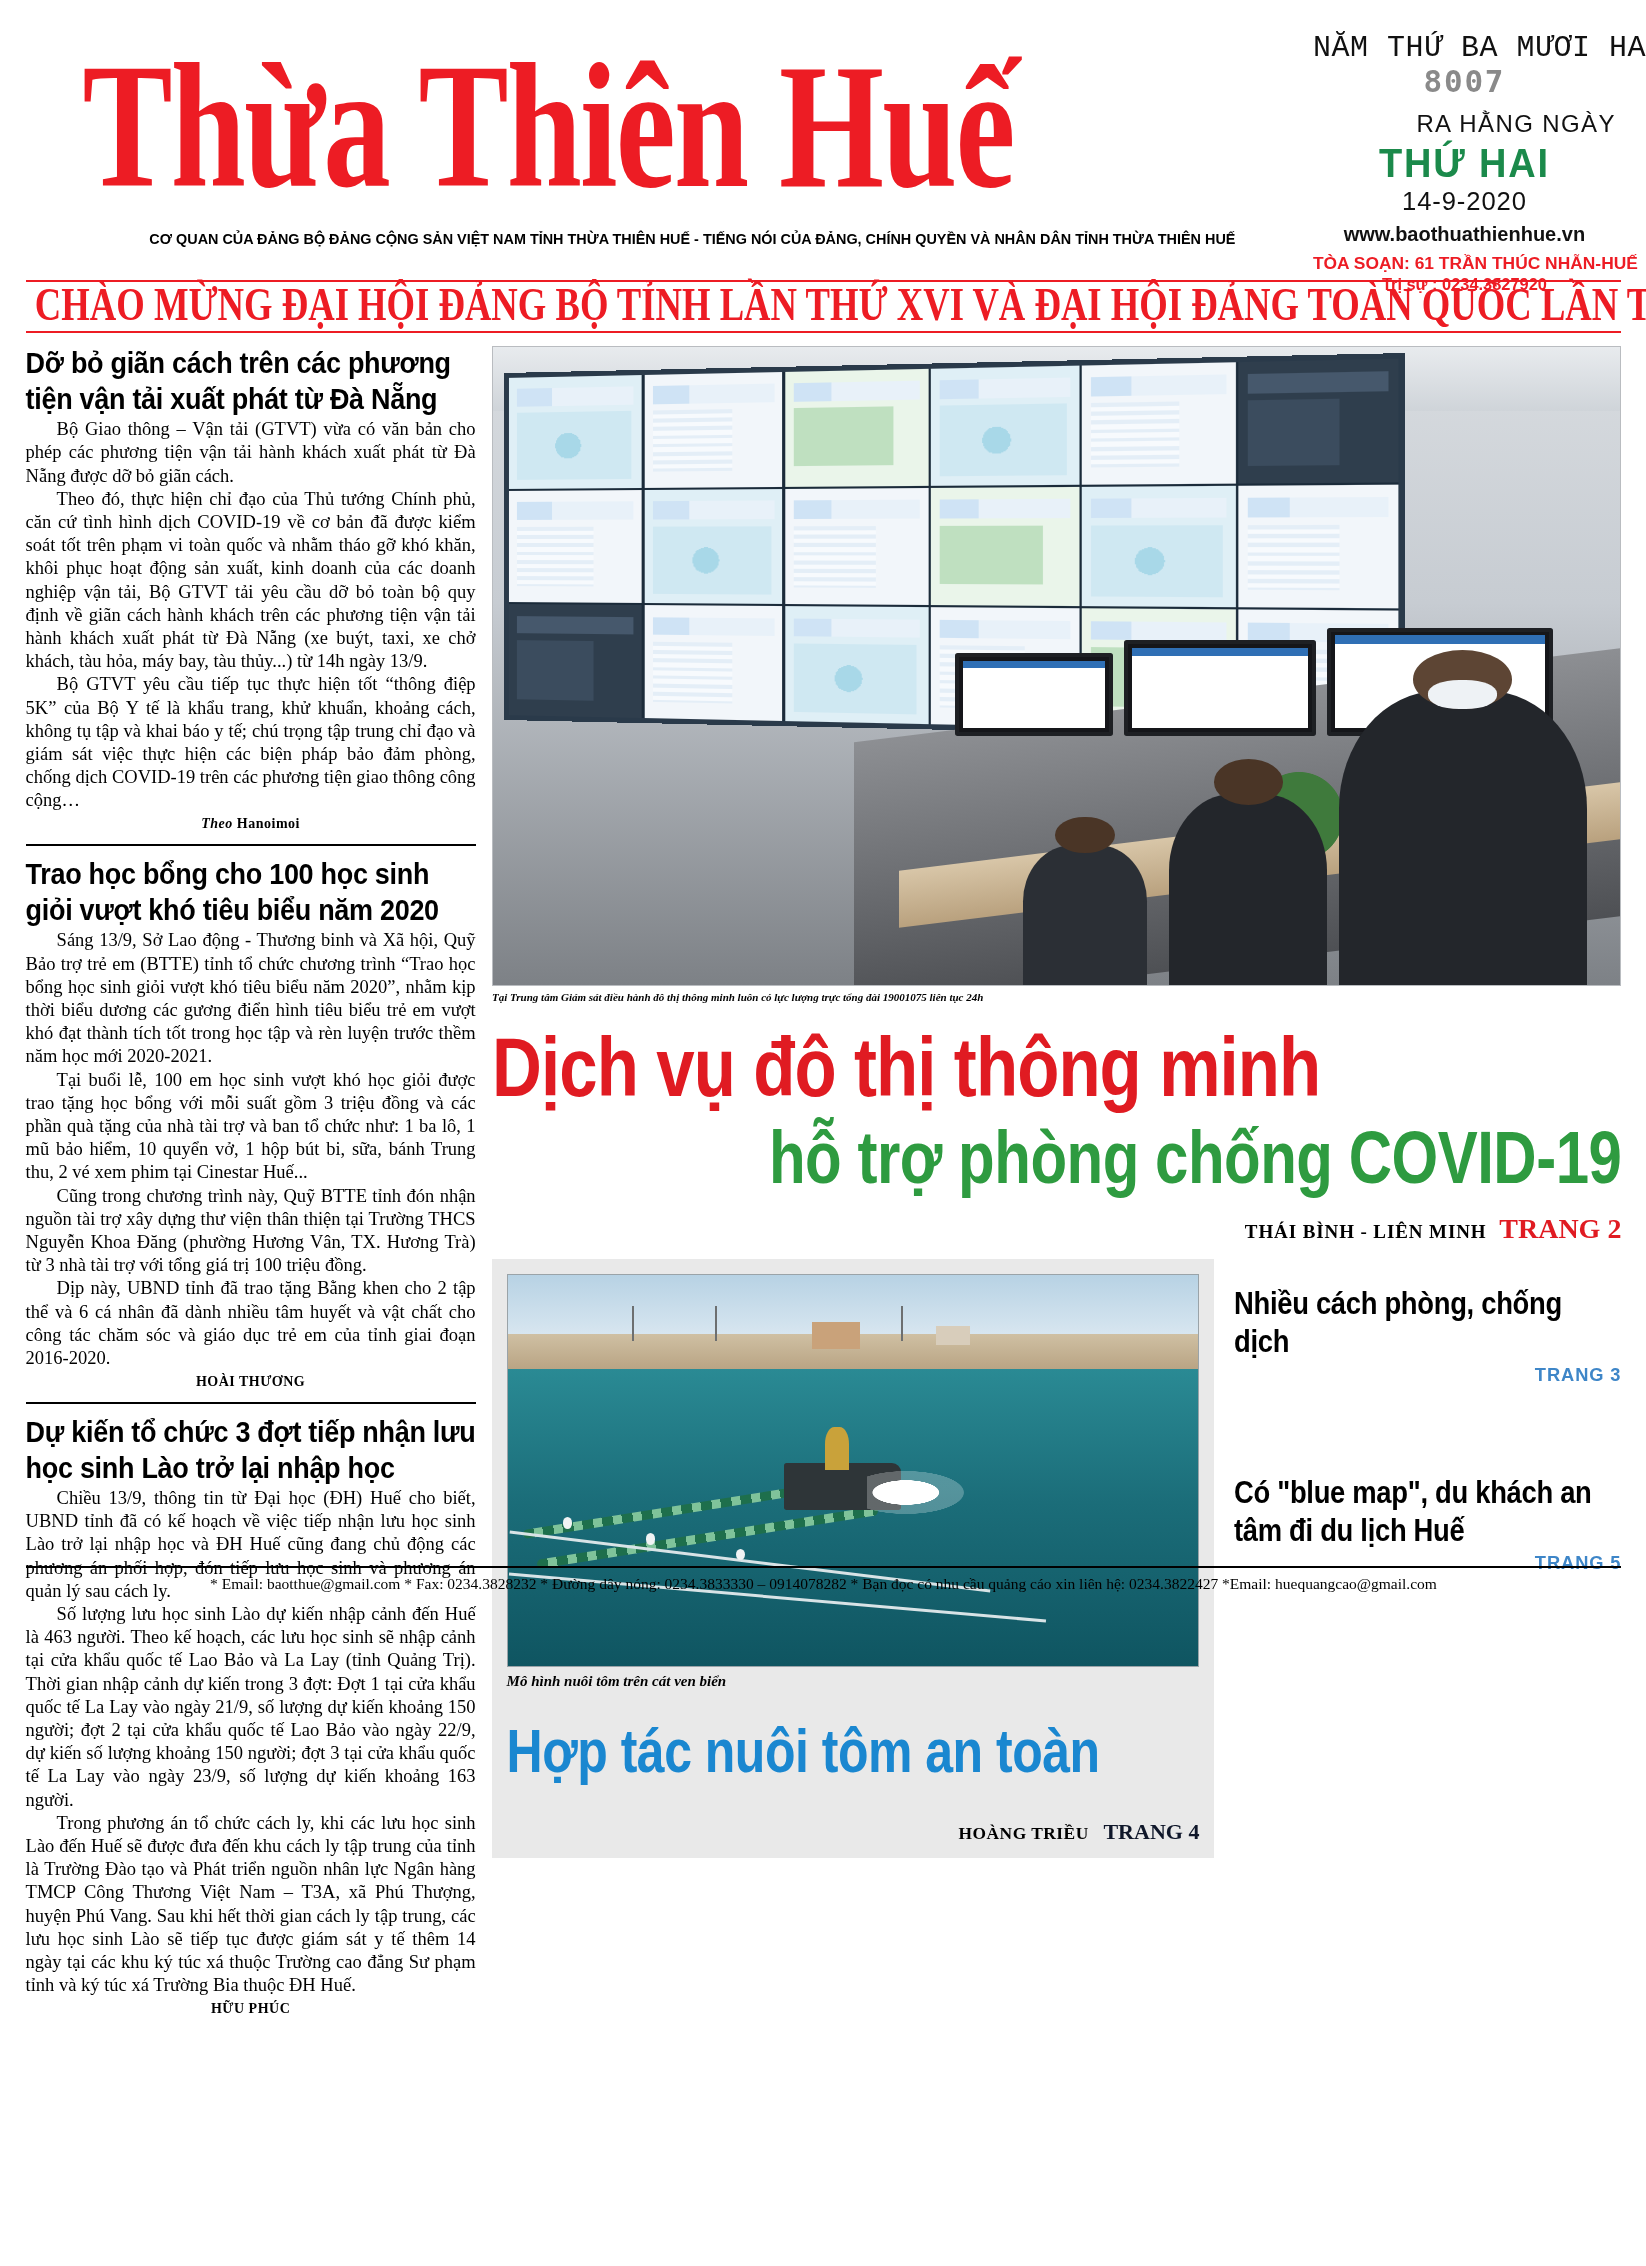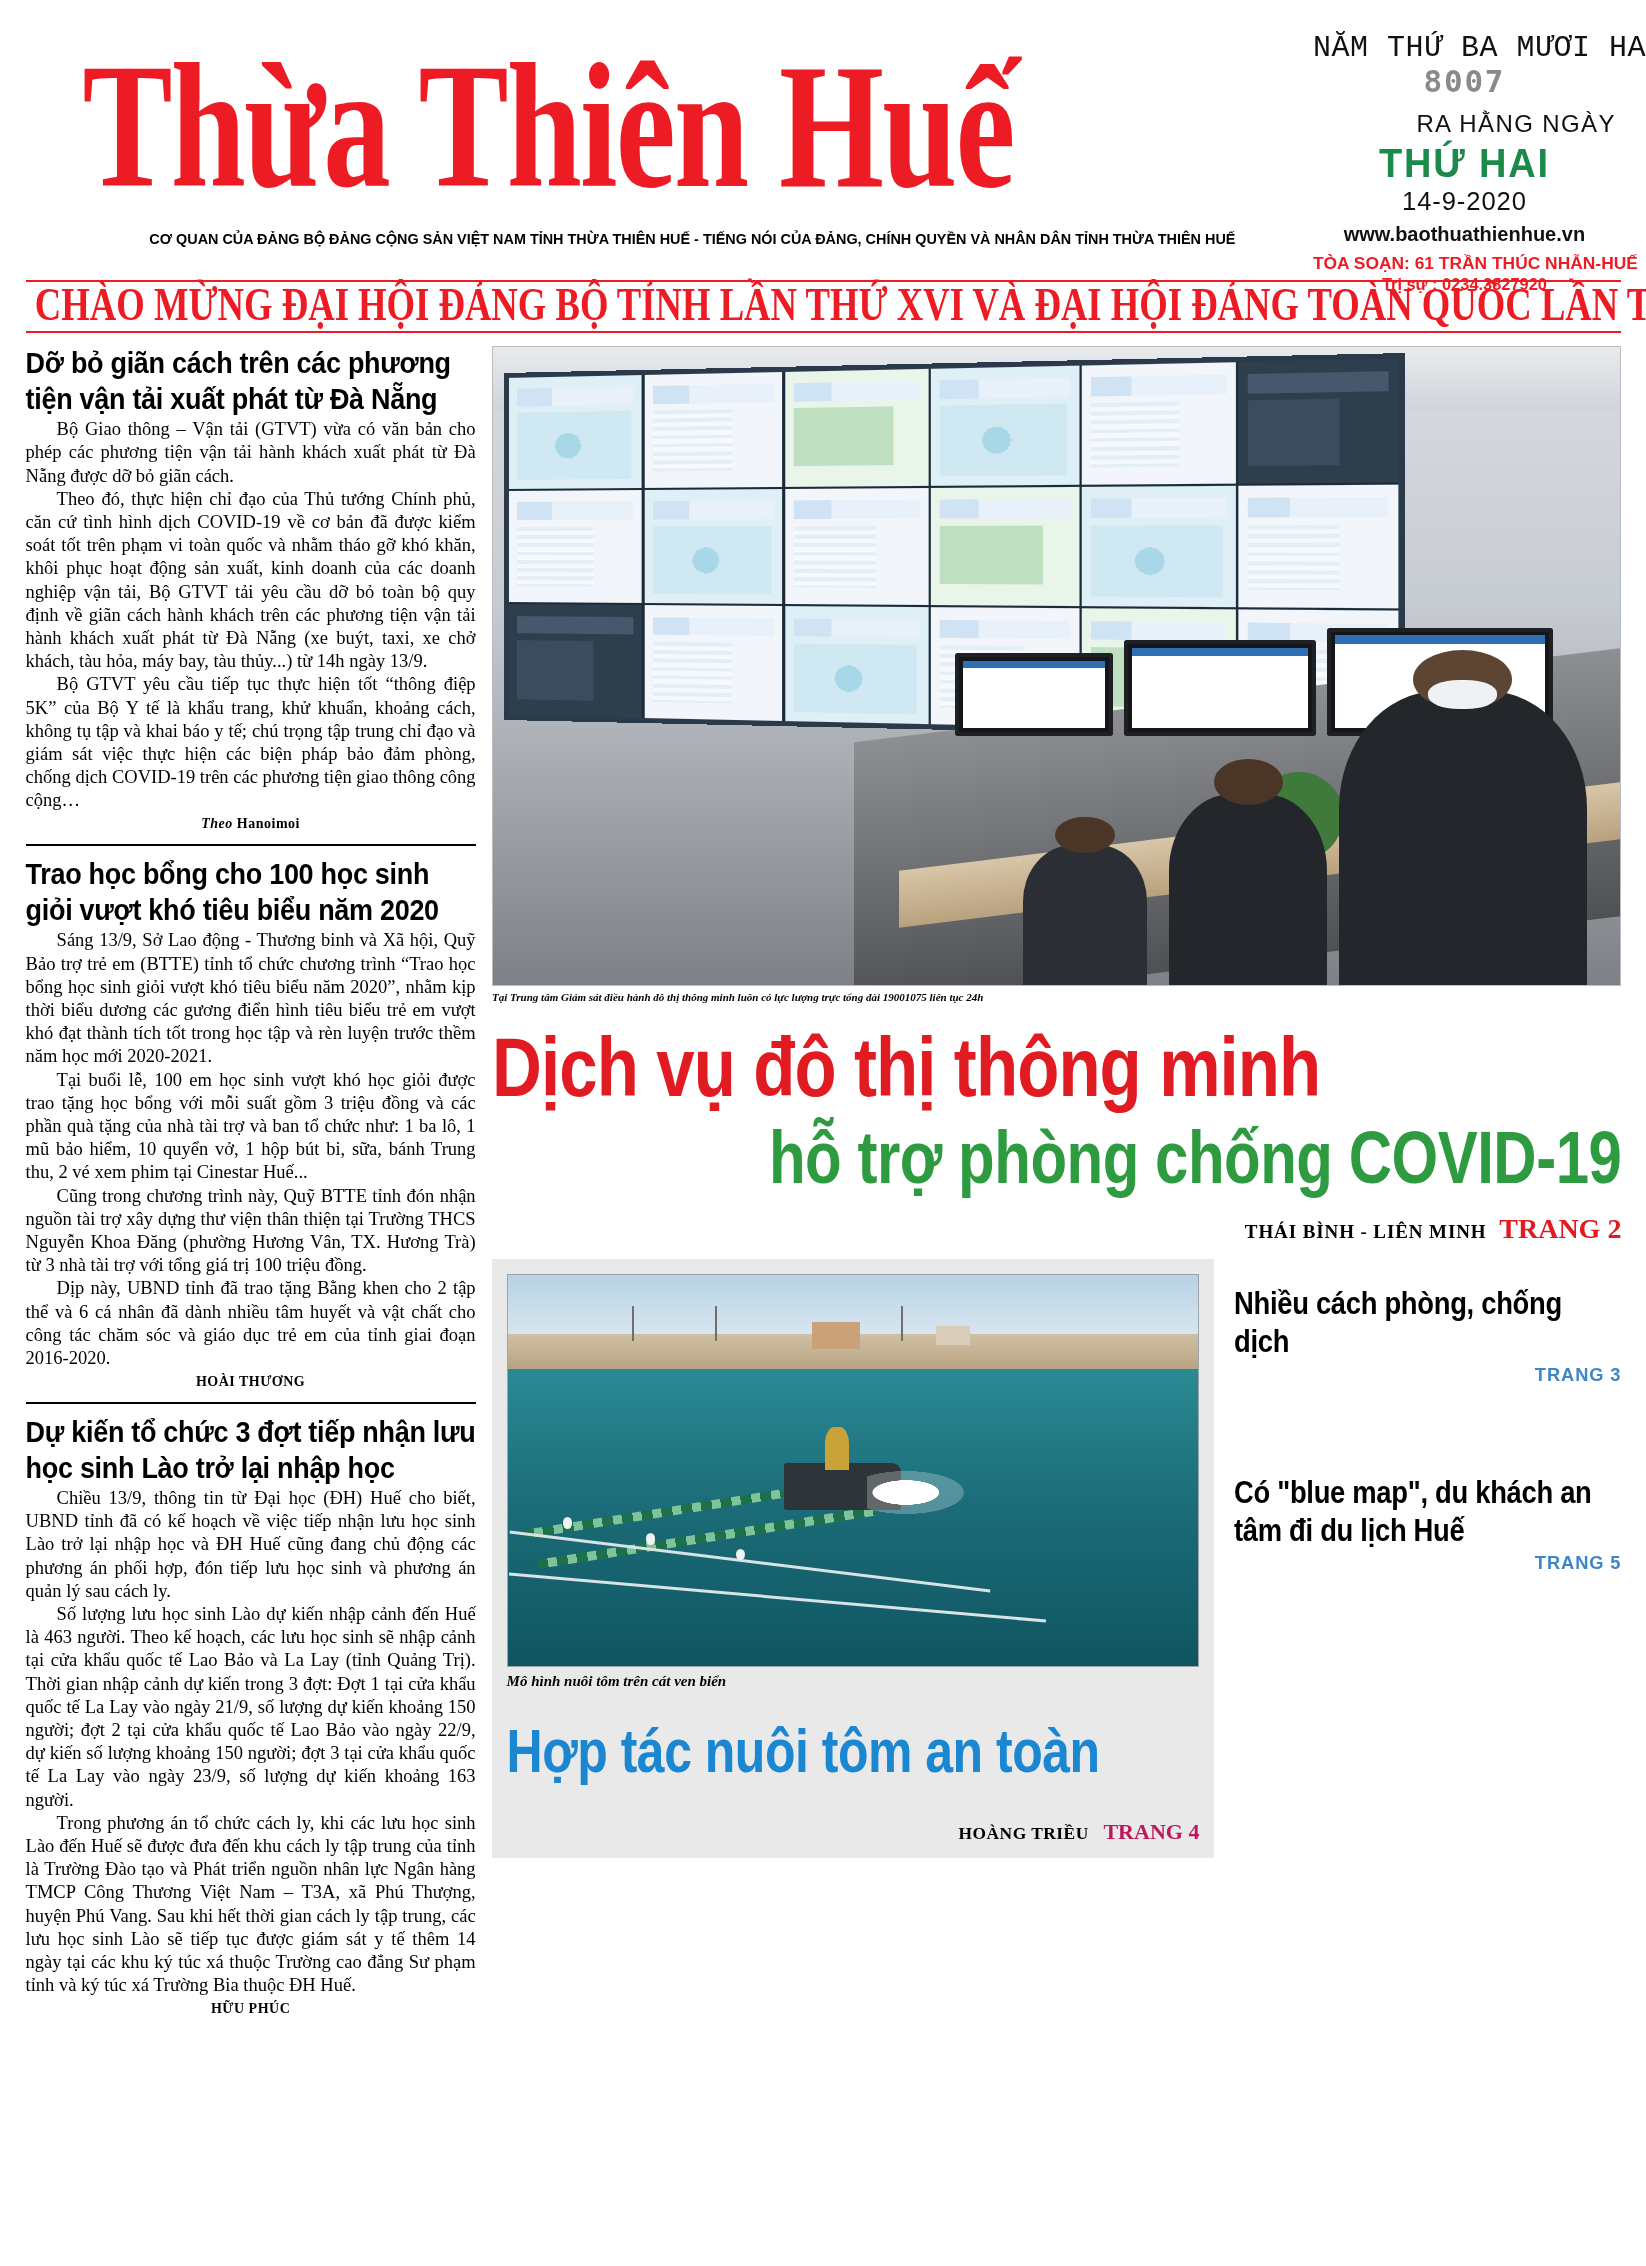--- a/index.html
+++ b/index.html
@@ -219,21 +219,21 @@
     margin-top:31px;
     white-space:nowrap;
   }
   .shrimp-credit { text-align:right; margin-top:48px; }
   .shrimp-credit .author {
     font-family:"Liberation Serif", serif;
     font-weight:bold; font-size:17.4px; letter-spacing:0.5px;
   }
   .shrimp-credit .page-ref {
     font-family:"Liberation Serif", serif;
-    font-weight:bold; font-size:22px; color:#be185d; margin-left:11px;
+    font-weight:bold; font-size:22px; color:#0f172a; margin-left:11px;
   }
 
   .teaser { margin-bottom:7.3px; }
   .teaser-head {
     font-family:"Liberation Sans", sans-serif;
     font-weight:bold;
     font-size:27.4px;
     line-height:1.2;
     transform:scaleY(1.15);
     transform-origin:left top;
@@ -561,15 +561,19 @@
             <div class="teaser-page">TRANG 5</div>
           </div>
 
 
         </div>
       </div>
 
     </div>
   </div>
 
+  <div class="footer">
+    <div class="footer-rule"></div>
+    <div class="footer-text">* Email: baotthue@gmail.com * Fax: 0234.3828232 * Đường dây nóng: 0234.3833330 – 0914078282 * Bạn đọc có nhu cầu quảng cáo xin liên hệ: 0234.3822427 *Email: huequangcao@gmail.com</div>
+  </div>
 
 </div>
 
 
 </body></html>

